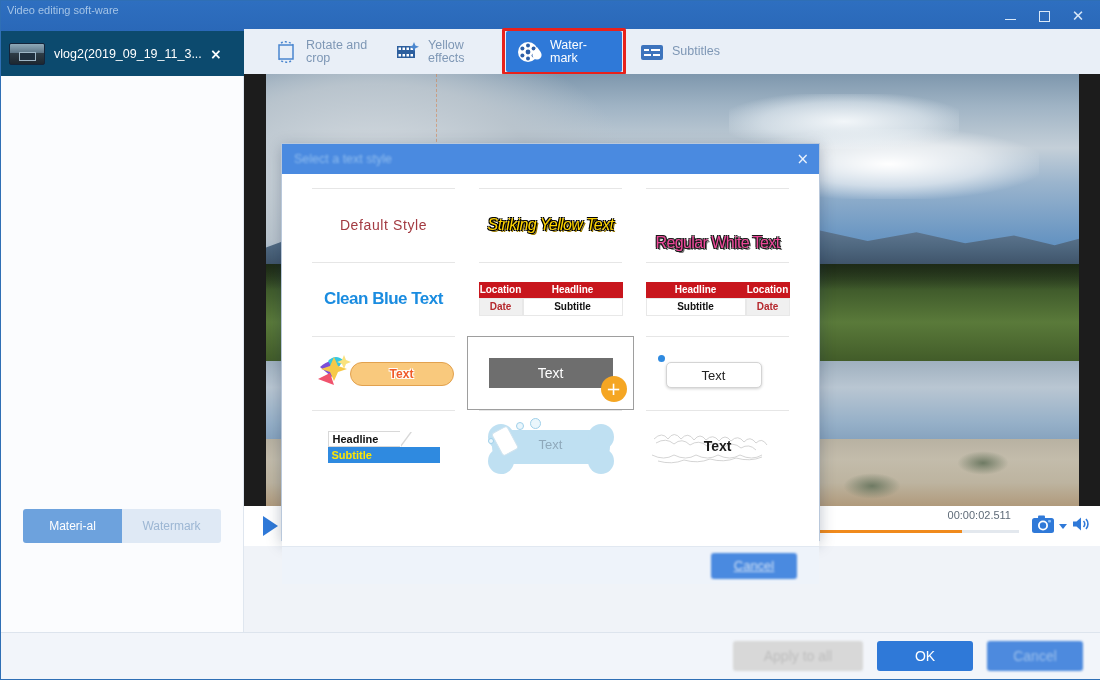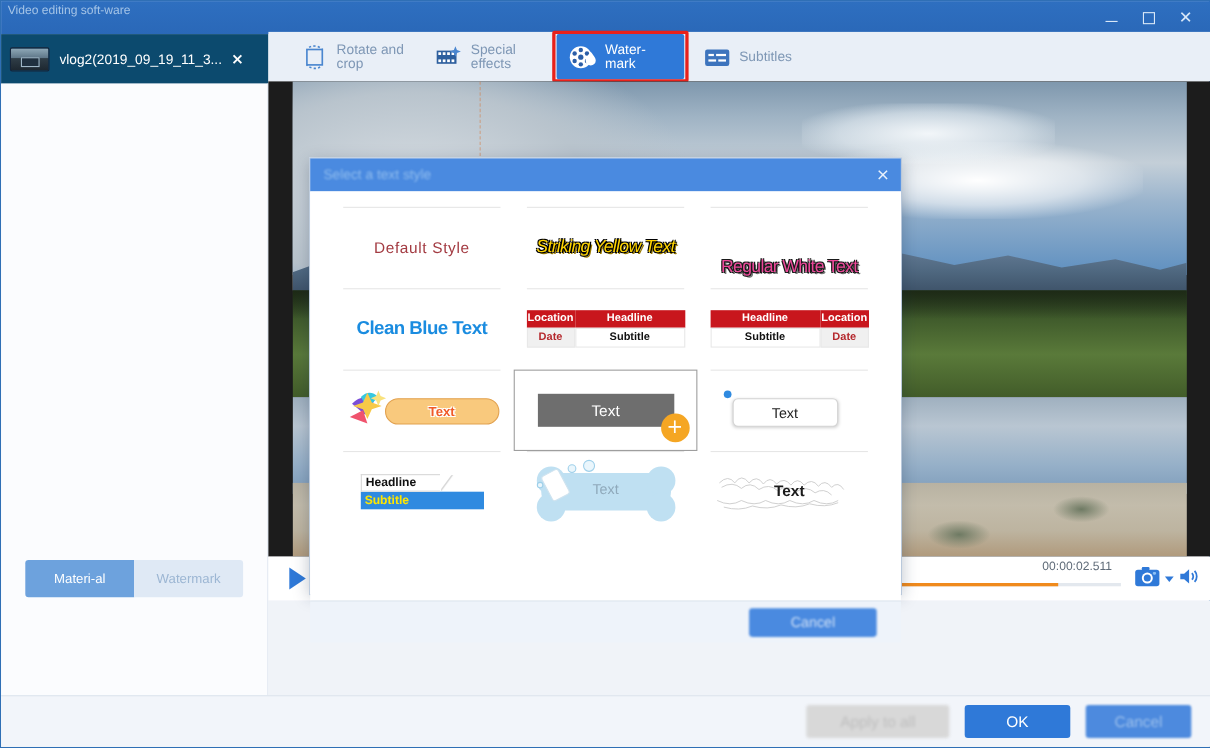--- a/index.html
+++ b/index.html
@@ -259,23 +259,23 @@
   }
   .cell.sel {
     border: 1px solid #9e9e9e; background: #ffffff;
   }
   .cell.sel::before { display: none; }
   .modal-foot {
     height: 38px; background: #eef3fa; border-top: 1px solid #e1e8f1;
     display: flex; align-items: center; justify-content: flex-end; padding-right: 22px;
   }
   .btn-cancel-m {
-    width: 116px; height: 26px; background: #4a8ae0; color: #cfe0f6;
+    width: 86px; height: 26px; background: #4a8ae0; color: #cfe0f6;
     border-radius: 3px; font-size: 13px; display: flex; align-items: center;
-    justify-content: center; filter: blur(.9px);
+    justify-content: center; filter: blur(.9px); text-decoration: underline;
   }
 
   
   .s-default { color: #a33b42; font-size: 14px; letter-spacing: .6px; }
   .s-yellow {
     color: #ffd400; font-size: 16px; font-weight: normal; font-style: italic;
     letter-spacing: -.6px;
     text-shadow:
       -1px -1px 0 #000, 1px -1px 0 #000, -1px 1px 0 #000, 1px 1px 0 #000,
       2px 2px 0 #9a7b00;
@@ -439,21 +439,21 @@
           <rect x="12.5" y="8.5" width="2.5" height="2.5"></rect>
               <rect x="16.5" y="8.5" width="2.5" height="2.5"></rect>
           <rect x="4.5" y="15" width="2.5" height="2.5"></rect>
               <rect x="8.5" y="15" width="2.5" height="2.5"></rect>
           <rect x="12.5" y="15" width="2.5" height="2.5"></rect>
               <rect x="16.5" y="15" width="2.5" height="2.5"></rect>
             </g>
           <path d="M20 3 l1.4 3.4 L25 7.8 l-3.6 1.4 L20 12.6 l-1.4-3.4 L15 7.8 l3.6-1.4z" fill="#4a86cf"></path>
         </svg>
       </div>
-      <div class="tlabel">Special effects</div>
+      <div class="tlabel">Yellow effects</div>
     </div>
 
     <div class="tool active">
       <div class="tool-ring"></div>
       <div class="ticon">
         <svg width="28" height="26" viewBox="0 0 28 26">
           <circle cx="12" cy="13" r="10" fill="#ffffff"></circle>
           <g fill="#2b5ea8">
               <circle cx="12" cy="6.5" r="2"></circle>
               <circle cx="17.6" cy="9.6" r="2"></circle>

